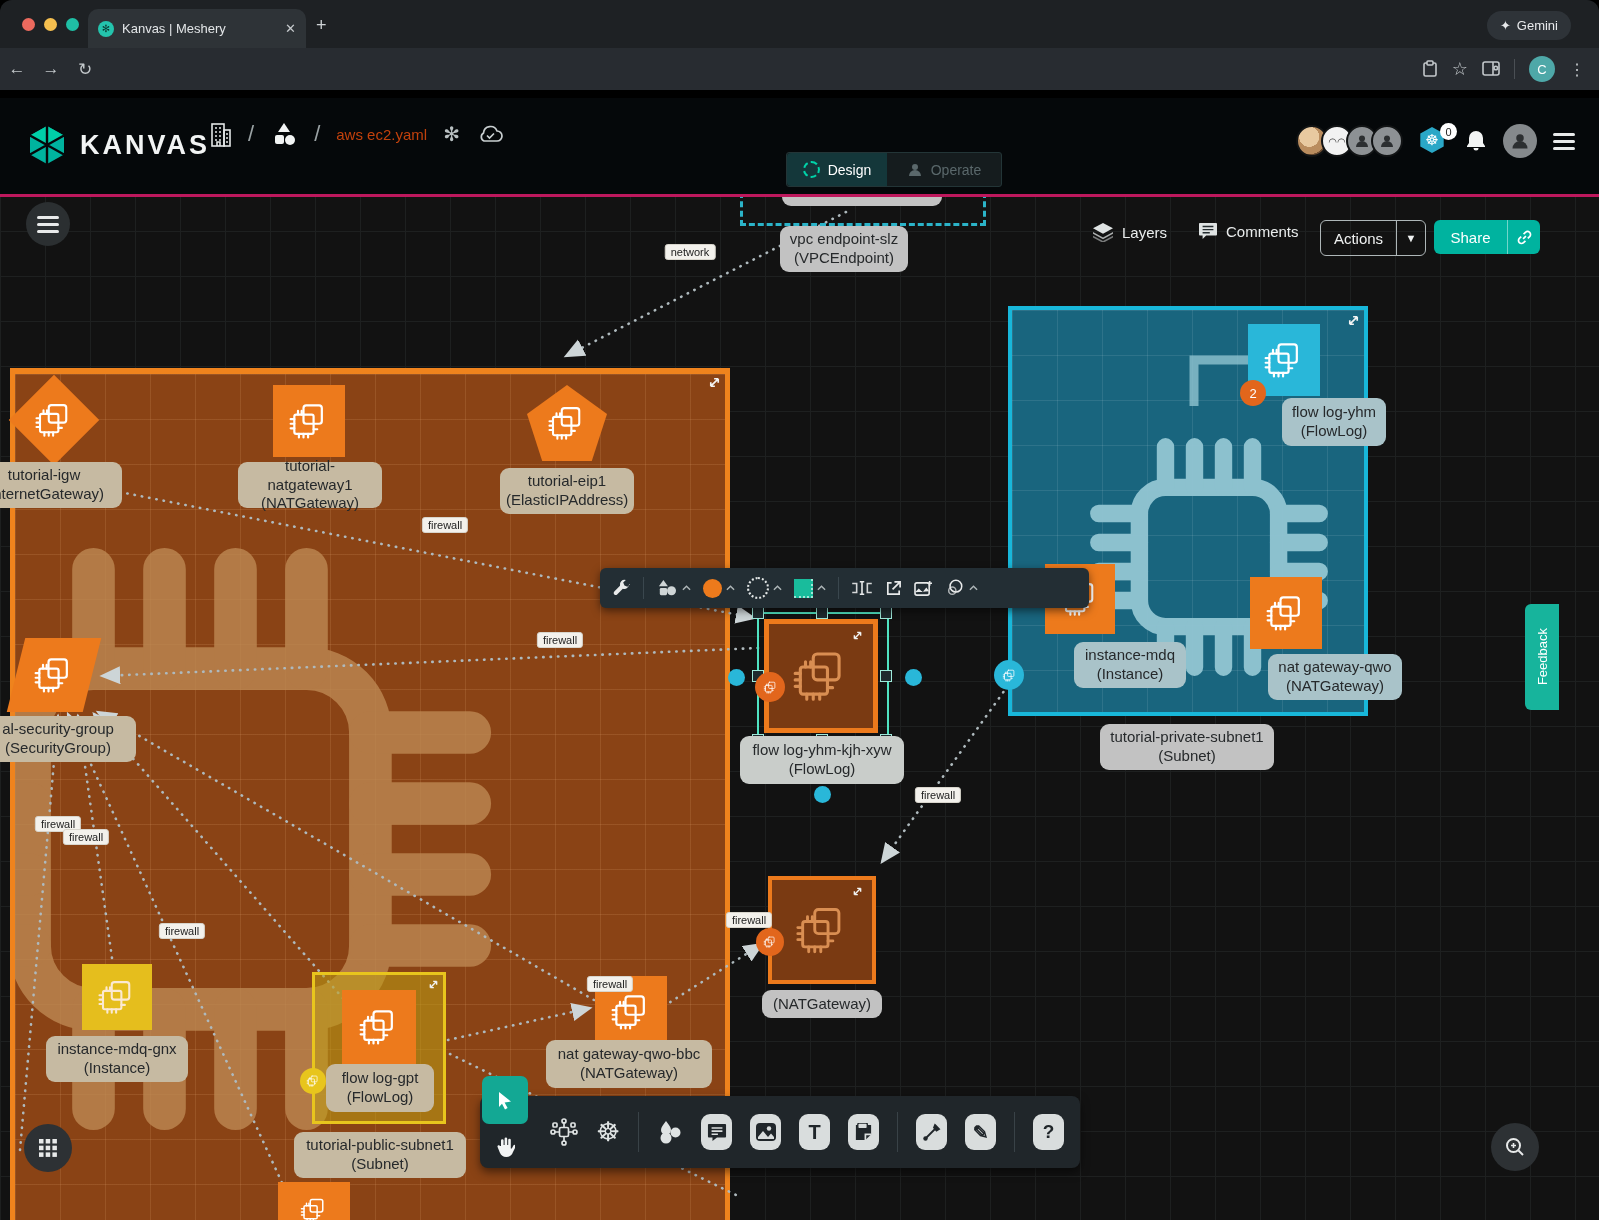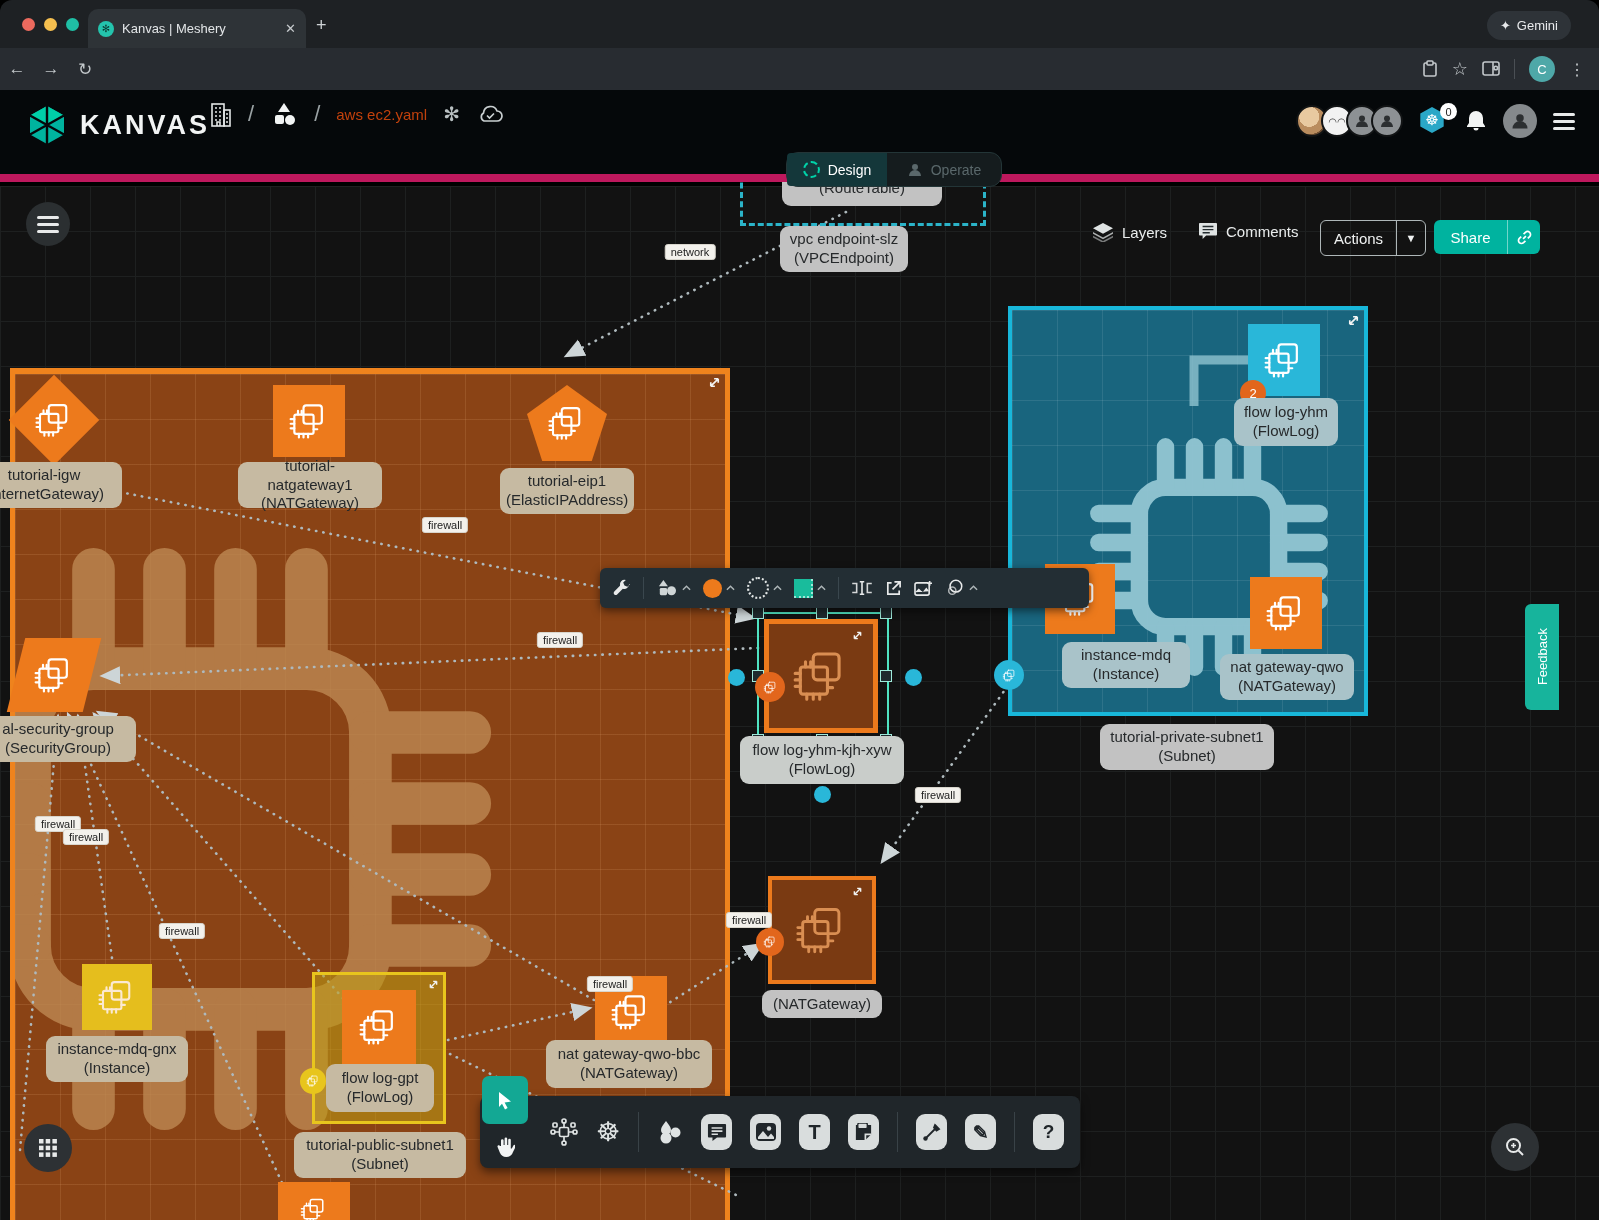--- a/index.html
+++ b/index.html
@@ -14,39 +14,39 @@
   .tabclose{margin-left:auto;color:#c7cbce;font-size:13px;}
   .newtab{position:absolute;left:316px;top:16px;color:#cfd3d6;font-size:18px;line-height:18px;}
   .gemini{position:absolute;right:28px;top:11px;height:29px;background:#2e3338;border-radius:15px;color:#e8eaec;font-size:13px;display:flex;align-items:center;gap:6px;padding:0 13px;}
   .navbar{position:absolute;left:0;top:48px;width:100%;height:42px;background:#282c31;display:flex;align-items:center;}
   .navico{color:#c3c8cb;font-size:17px;width:34px;text-align:center;}
   .urlpill{position:absolute;left:126px;top:53px;width:1232px;height:32px;background:#1c1f22;border-radius:16px;display:flex;align-items:center;color:#dfe2e4;font-size:13.5px;gap:10px;padding:0 14px;box-sizing:border-box;}
   .chromeiconsR{position:absolute;right:0;top:48px;height:42px;display:flex;align-items:center;gap:14px;padding-right:14px;}
   .avatarC{width:26px;height:26px;border-radius:50%;background:#4ea8a8;color:#fff;font-size:13px;display:flex;align-items:center;justify-content:center;}
   .vdots{color:#c3c8cb;font-size:16px;letter-spacing:0;}
   
-  .appheader{position:absolute;left:0;top:78px;width:1599px;height:96px;background:#05080a;z-index:18;border-bottom:8px solid #be185d;}
+  .appheader{position:absolute;left:0;top:98px;width:1599px;height:96px;background:#05080a;z-index:18;border-bottom:3px solid #be185d;}
   .brand{position:absolute;left:26px;top:26px;display:flex;align-items:center;gap:12px;color:#fff;}
   .brandname{font-size:27px;font-weight:bold;letter-spacing:3px;color:#f2f4f4;}
   .crumb{position:absolute;left:206px;top:22px;display:flex;align-items:center;gap:16px;color:#d8dbdc;}
   .slash{color:#9aa2a4;font-size:22px;}
   .fname{font-size:15px;color:#c2410c;}
   .hdrR{position:absolute;right:24px;top:26px;display:flex;align-items:center;gap:16px;}
   .avstack{display:flex;}
   .av{width:28px;height:28px;border-radius:50%;border:2px solid #121415;margin-left:-7px;background:#8d9194;display:flex;align-items:center;justify-content:center;overflow:hidden;}
   .av1{background:radial-gradient(circle at 40% 35%,#e8c9a0 0 40%,#b98c5e 41% 70%,#6f4f33 71%);}
   .av2{background:#f2f2f2;color:#333;font-size:10px;}
   .k8badge{position:relative;width:30px;height:28px;}
   .k8hex{width:26px;height:26px;background:#2aa7c7;clip-path:polygon(50% 0,95% 25%,95% 75%,50% 100%,5% 75%,5% 25%);color:#fff;font-size:15px;display:flex;align-items:center;justify-content:center;}
   .k8count{position:absolute;right:-8px;top:-4px;width:17px;height:17px;background:#fff;border-radius:50%;color:#222;font-size:11px;display:flex;align-items:center;justify-content:center;}
   .bigav{width:34px;height:34px;border-radius:50%;background:#85898c;display:flex;align-items:center;justify-content:center;}
   .burger{display:flex;flex-direction:column;gap:4px;}
   .burger i{display:block;width:22px;height:3px;background:#e8eaea;border-radius:2px;}
   
-  .toggle{position:absolute;left:786px;top:152px;width:214px;height:33px;background:#151c1e;border:1px solid #233537;border-radius:12px;display:flex;z-index:21;}
+  .toggle{position:absolute;left:786px;top:152px;width:214px;height:33px;background:#151c1e;border:1px solid #233537;border-radius:3px;display:flex;z-index:21;}
   .segA{width:100px;background:#14373a;border-radius:4px 0 0 4px;display:flex;align-items:center;justify-content:center;gap:8px;color:#fff;font-size:14px;}
   .segB{flex:1;display:flex;align-items:center;justify-content:center;gap:8px;color:#5a686b;font-size:14px;}
   .dashring{width:13px;height:13px;border:2px dashed #00d3a9;border-radius:50%;}
   
   .canvas{position:absolute;left:0;top:186px;width:1599px;height:1034px;background:#121212;
     background-image:linear-gradient(#1e2020 1px,transparent 1px),linear-gradient(90deg,#1e2020 1px,transparent 1px);
     background-size:45px 45px;z-index:1;}
   .menubtn{position:absolute;left:26px;top:202px;width:44px;height:44px;border-radius:50%;background:#2b2f31;display:flex;align-items:center;justify-content:center;z-index:7;}
   .ctl{position:absolute;top:222px;display:flex;align-items:center;gap:8px;color:#e9ecec;font-size:15px;z-index:7;}
   .actions{position:absolute;left:1320px;top:220px;width:104px;height:34px;border:1px solid #aeb6b8;border-radius:6px;color:#f0f2f2;display:flex;align-items:center;z-index:7;font-size:15px;}
@@ -59,21 +59,21 @@
   .region-b{position:absolute;left:1008px;top:306px;width:360px;height:410px;background:#19657e;border:4px solid #18b7da;box-sizing:border-box;overflow:hidden;z-index:2;
     background-image:linear-gradient(rgba(255,255,255,.09) 1px,transparent 1px),linear-gradient(90deg,rgba(255,255,255,.09) 1px,transparent 1px);background-size:45px 45px;}
   .wm{position:absolute;pointer-events:none;}
   .expand{position:absolute;z-index:6;color:#f2f4f4;}
   
   .sq{position:absolute;display:flex;align-items:center;justify-content:center;z-index:4;}
   .orange{background:#ed7a1c;}
   .chipW{color:#fff;}
   .label{position:absolute;z-index:6;background:#c6baa2;color:#26292b;border-radius:9px;text-align:center;font-size:15px;line-height:1.25;padding:4px 6px;box-sizing:border-box;display:flex;flex-direction:column;justify-content:center;}
   .label.gray{background:#c2c2c2;}
-  .label.blue{background:#a9c3c9;}
+  .label.blue{background:#a9c3c9;margin-left:48px;}
   .label.sel{background:#c9cdca;}
   .elabel{position:absolute;z-index:6;background:#f3f1ec;color:#222;border-radius:3px;font-size:11px;padding:1px 5px;transform:translate(-50%,-50%);border:1px solid #d8d5cc;}
   .badge{position:absolute;border-radius:50%;display:flex;align-items:center;justify-content:center;z-index:6;color:#fff;}
   .obadge{background:#e2661c;}
   .ybadge{background:#e8c51d;}
   .cbadge{background:#29b7d9;}
   
   .selrect{position:absolute;left:757px;top:612px;width:128px;height:128px;border:2px solid #50e3c2;z-index:5;}
   .h{position:absolute;width:10px;height:10px;background:#1f2a2e;border:1.5px solid #9feadb;z-index:6;}
   .dot{position:absolute;width:17px;height:17px;border-radius:50%;background:#29b7d9;z-index:6;}
@@ -296,21 +296,21 @@
       <span>(FlowLog)</span>
   </div>
 
   <div class="sq orange" style="left:1045px;top:564px;width:70px;height:70px">
     <span class="chipW">
         <svg width="42" height="42">
           <use href="#chip" width="42" height="42"></use>
         </svg>
       </span>
   </div>
-  <div class="label blue" style="left:1062px;top:642px;width:128px;height:46px">
+  <div class="label blue" style="left:1026px;top:642px;width:112px;height:46px">
     <span>instance-mdq</span>
       <span>(Instance)</span>
   </div>
 
   <div class="sq orange" style="left:1250px;top:577px;width:72px;height:72px">
     <span class="chipW">
         <svg width="44" height="44">
           <use href="#chip" width="44" height="44"></use>
         </svg>
       </span>

